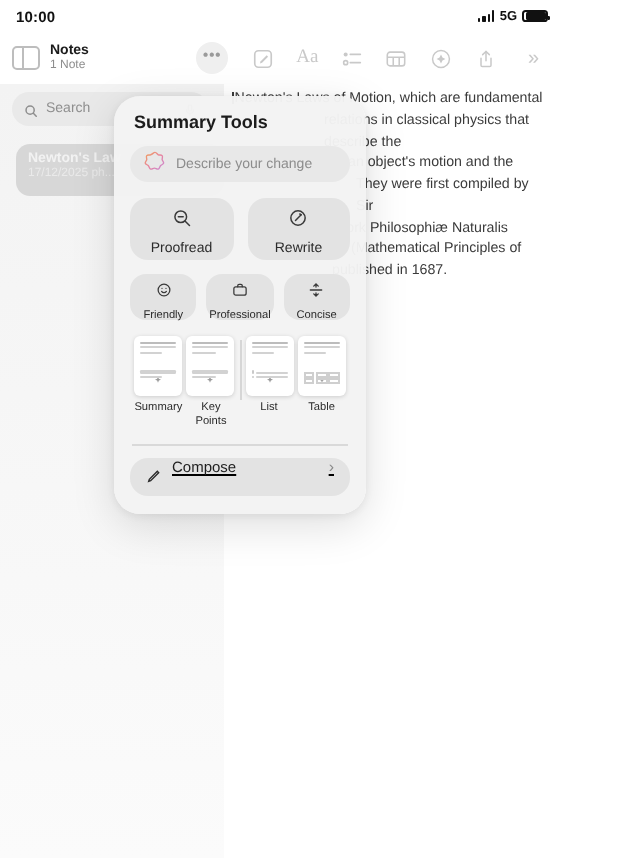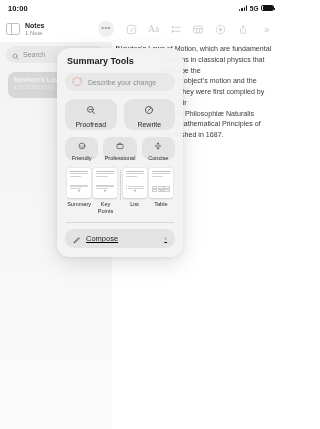--- a/index.html
+++ b/index.html
@@ -130,21 +130,21 @@
   .thumb .bullets { width: 100%; display: flex; flex-direction: column; gap: 1.3px; }
   .thumb .bullets .br { display: flex; align-items: center; gap: 1.2px; }
   .thumb .bullets .bd { width: 1.3px; height: 1.3px; border-radius: 50%; background: #c9c9c9; flex:0 0 auto;}
   .thumb .bullets .bl { height: 1px; background: #d2d2d2; flex: 1; border-radius:.5px;}
   .fmt .lbl { font-size: 5.6px; color: #2b2b2b; text-align: center; line-height: 1.22; }
   .vdiv { width: .7px; align-self: stretch; background: #d6d6d6; margin: 2px 1px 0 1px; height: 30px; }
 
   .wt-sep { height: .7px; background: #d9d9d9; margin: 0 1px 7px 1px; }
   .composebtn {
     height: 19px; border-radius: 9px; background: #e3e3e3;
-    display: flex; align-items: center; padding: 0 8px; gap: 5px; text-decoration: underline;
+    display: flex; padding: 0 8px; gap: 5px; text-decoration: underline;
   }
   .composebtn .lbl { font-size: 7.5px; color: #1f1f1f; flex: 1; }
   .composebtn svg { color: #2b2b2b; flex: 0 0 auto; }
   .composebtn .chv { font-size: 8px; color: #8a8a8a; }
 </style>
 </head>
 <body>
 
 <div class="screen">
 

